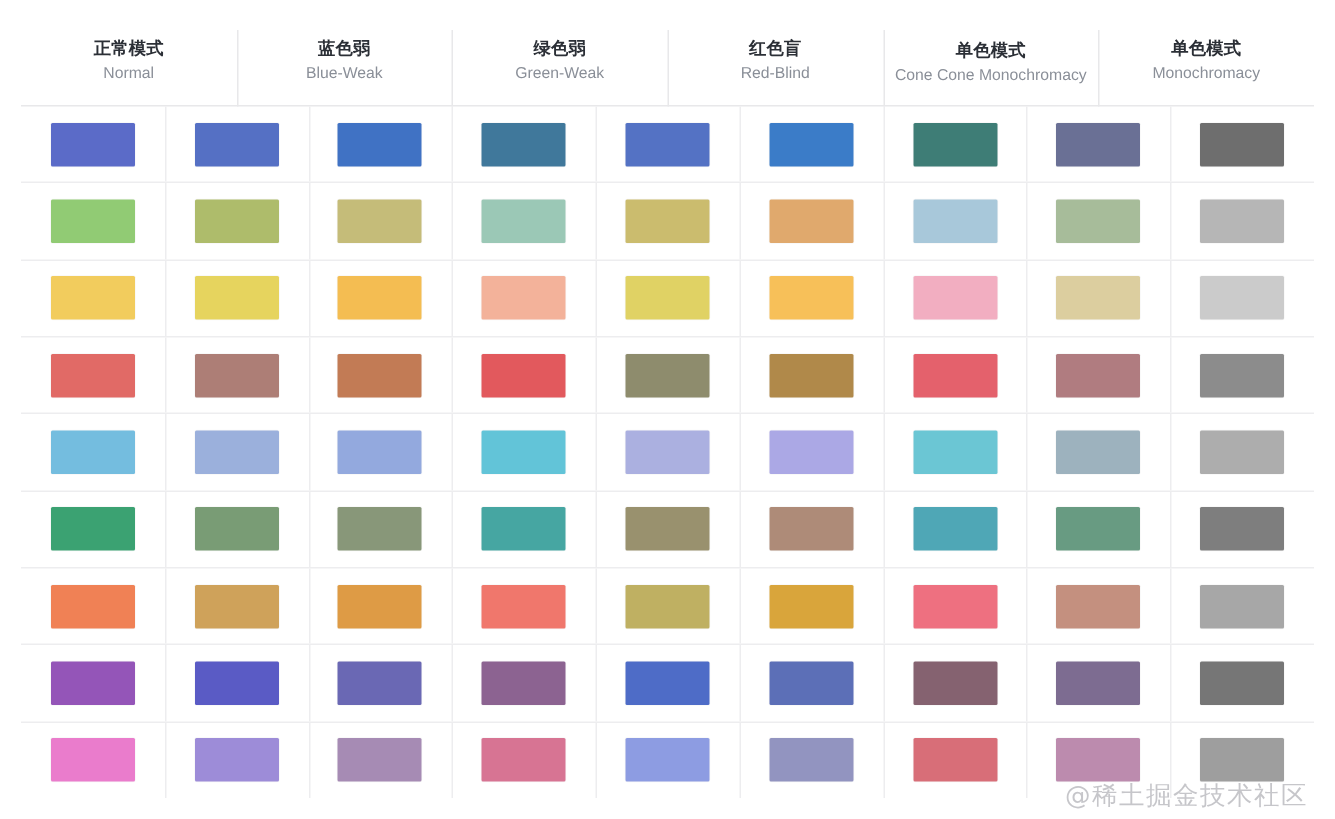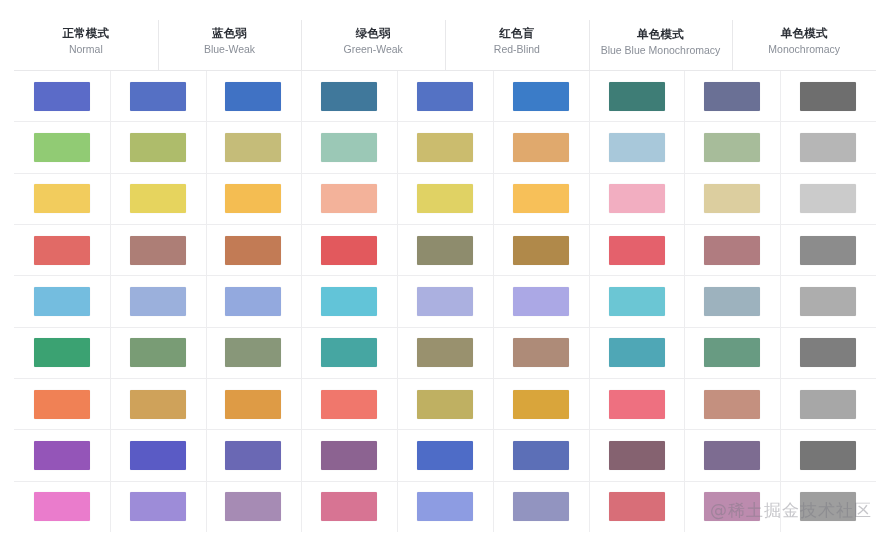--- a/index.html
+++ b/index.html
@@ -107,21 +107,21 @@
     width: 56px;
     height: 29px;
     border-radius: 1px;
     box-shadow: 0 0 0 0.5px rgba(0,0,0,0.03);
   }
 
   
   .watermark {
     position: absolute;
     right: 18px;
-    bottom: 24px;
+    bottom: 4px;
     font-size: 17px;
     color: rgba(120,120,128,0.42);
     font-family: "DejaVu Sans", "Liberation Sans", sans-serif;
     letter-spacing: 1px;
     white-space: nowrap;
     pointer-events: none;
     user-select: none;
   }
 </style>
 </head>
@@ -141,21 +141,21 @@
       <div class="head-cell">
         <div class="head-cn">绿色弱</div>
         <div class="head-en">Green-Weak</div>
       </div>
       <div class="head-cell">
         <div class="head-cn">红色盲</div>
         <div class="head-en">Red-Blind</div>
       </div>
       <div class="head-cell">
         <div class="head-cn">单色模式</div>
-        <div class="head-en two-line">Blue Blue Monochromacy</div>
+        <div class="head-en two-line">Cone Cone Monochromacy</div>
       </div>
       <div class="head-cell">
         <div class="head-cn">单色模式</div>
         <div class="head-en">Monochromacy</div>
       </div>
     </div>
 
   <div class="body-rows">
       <div class="swatch-row">
         <div class="swatch-cell">

